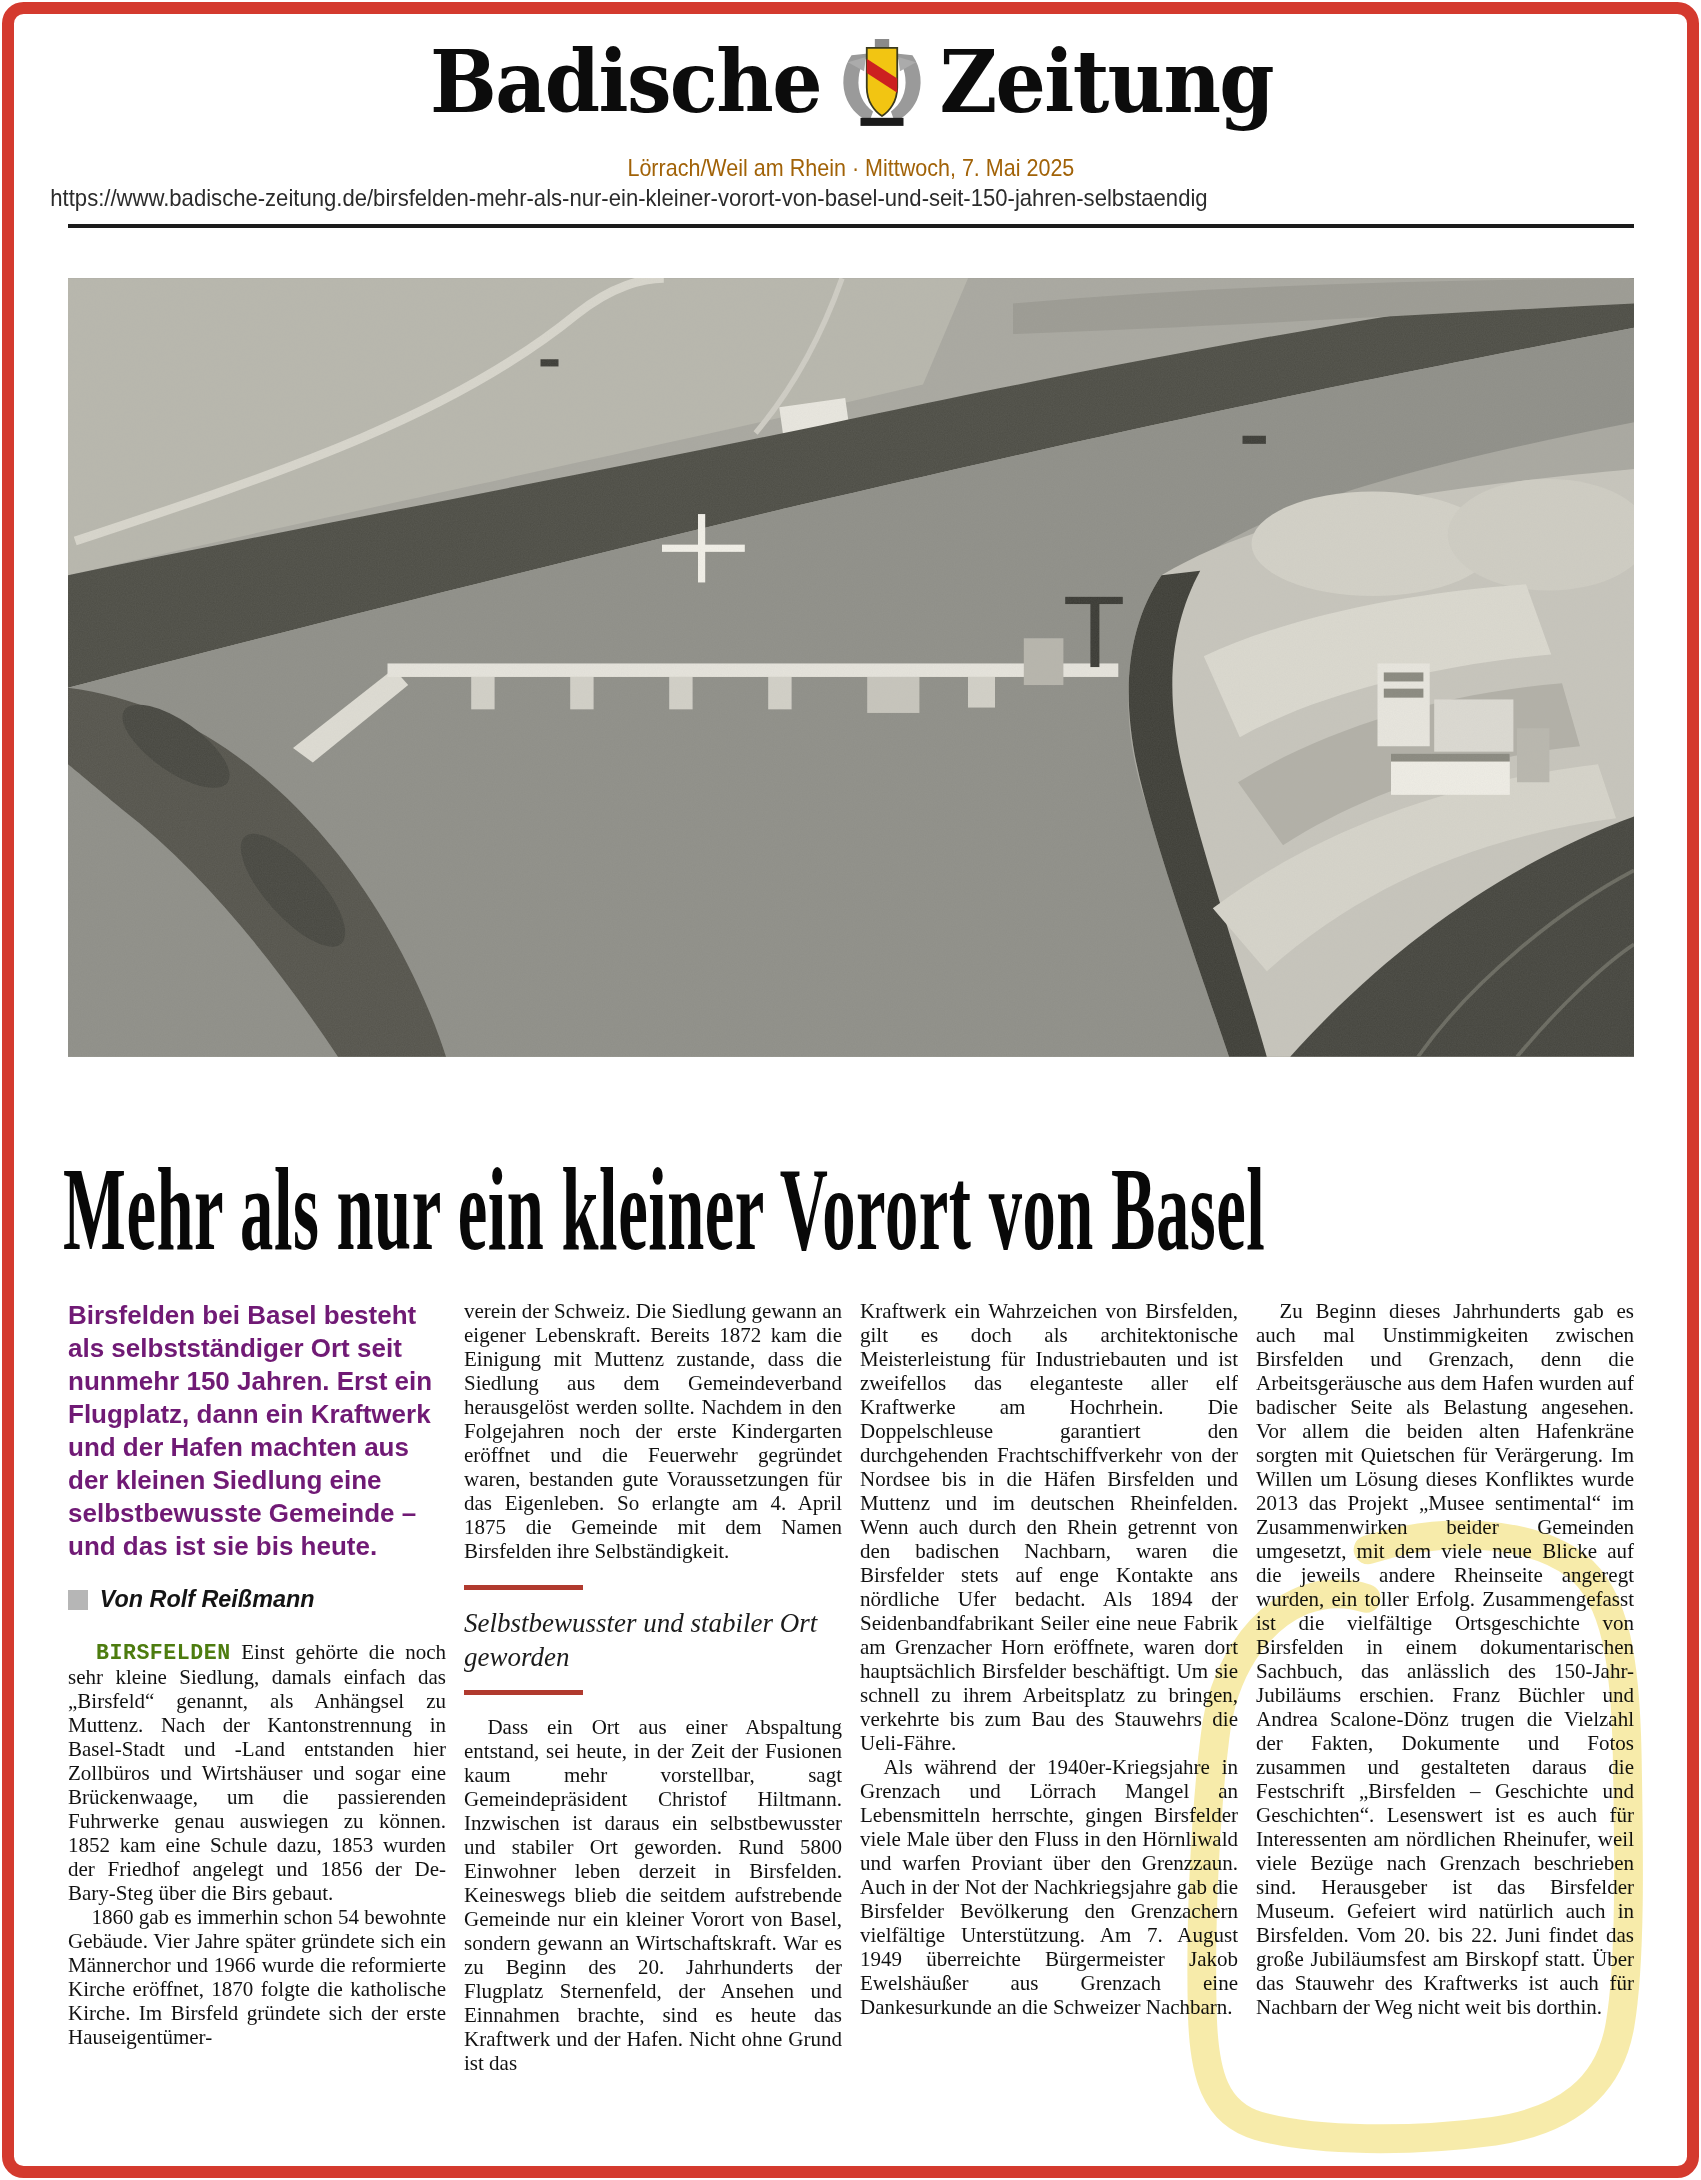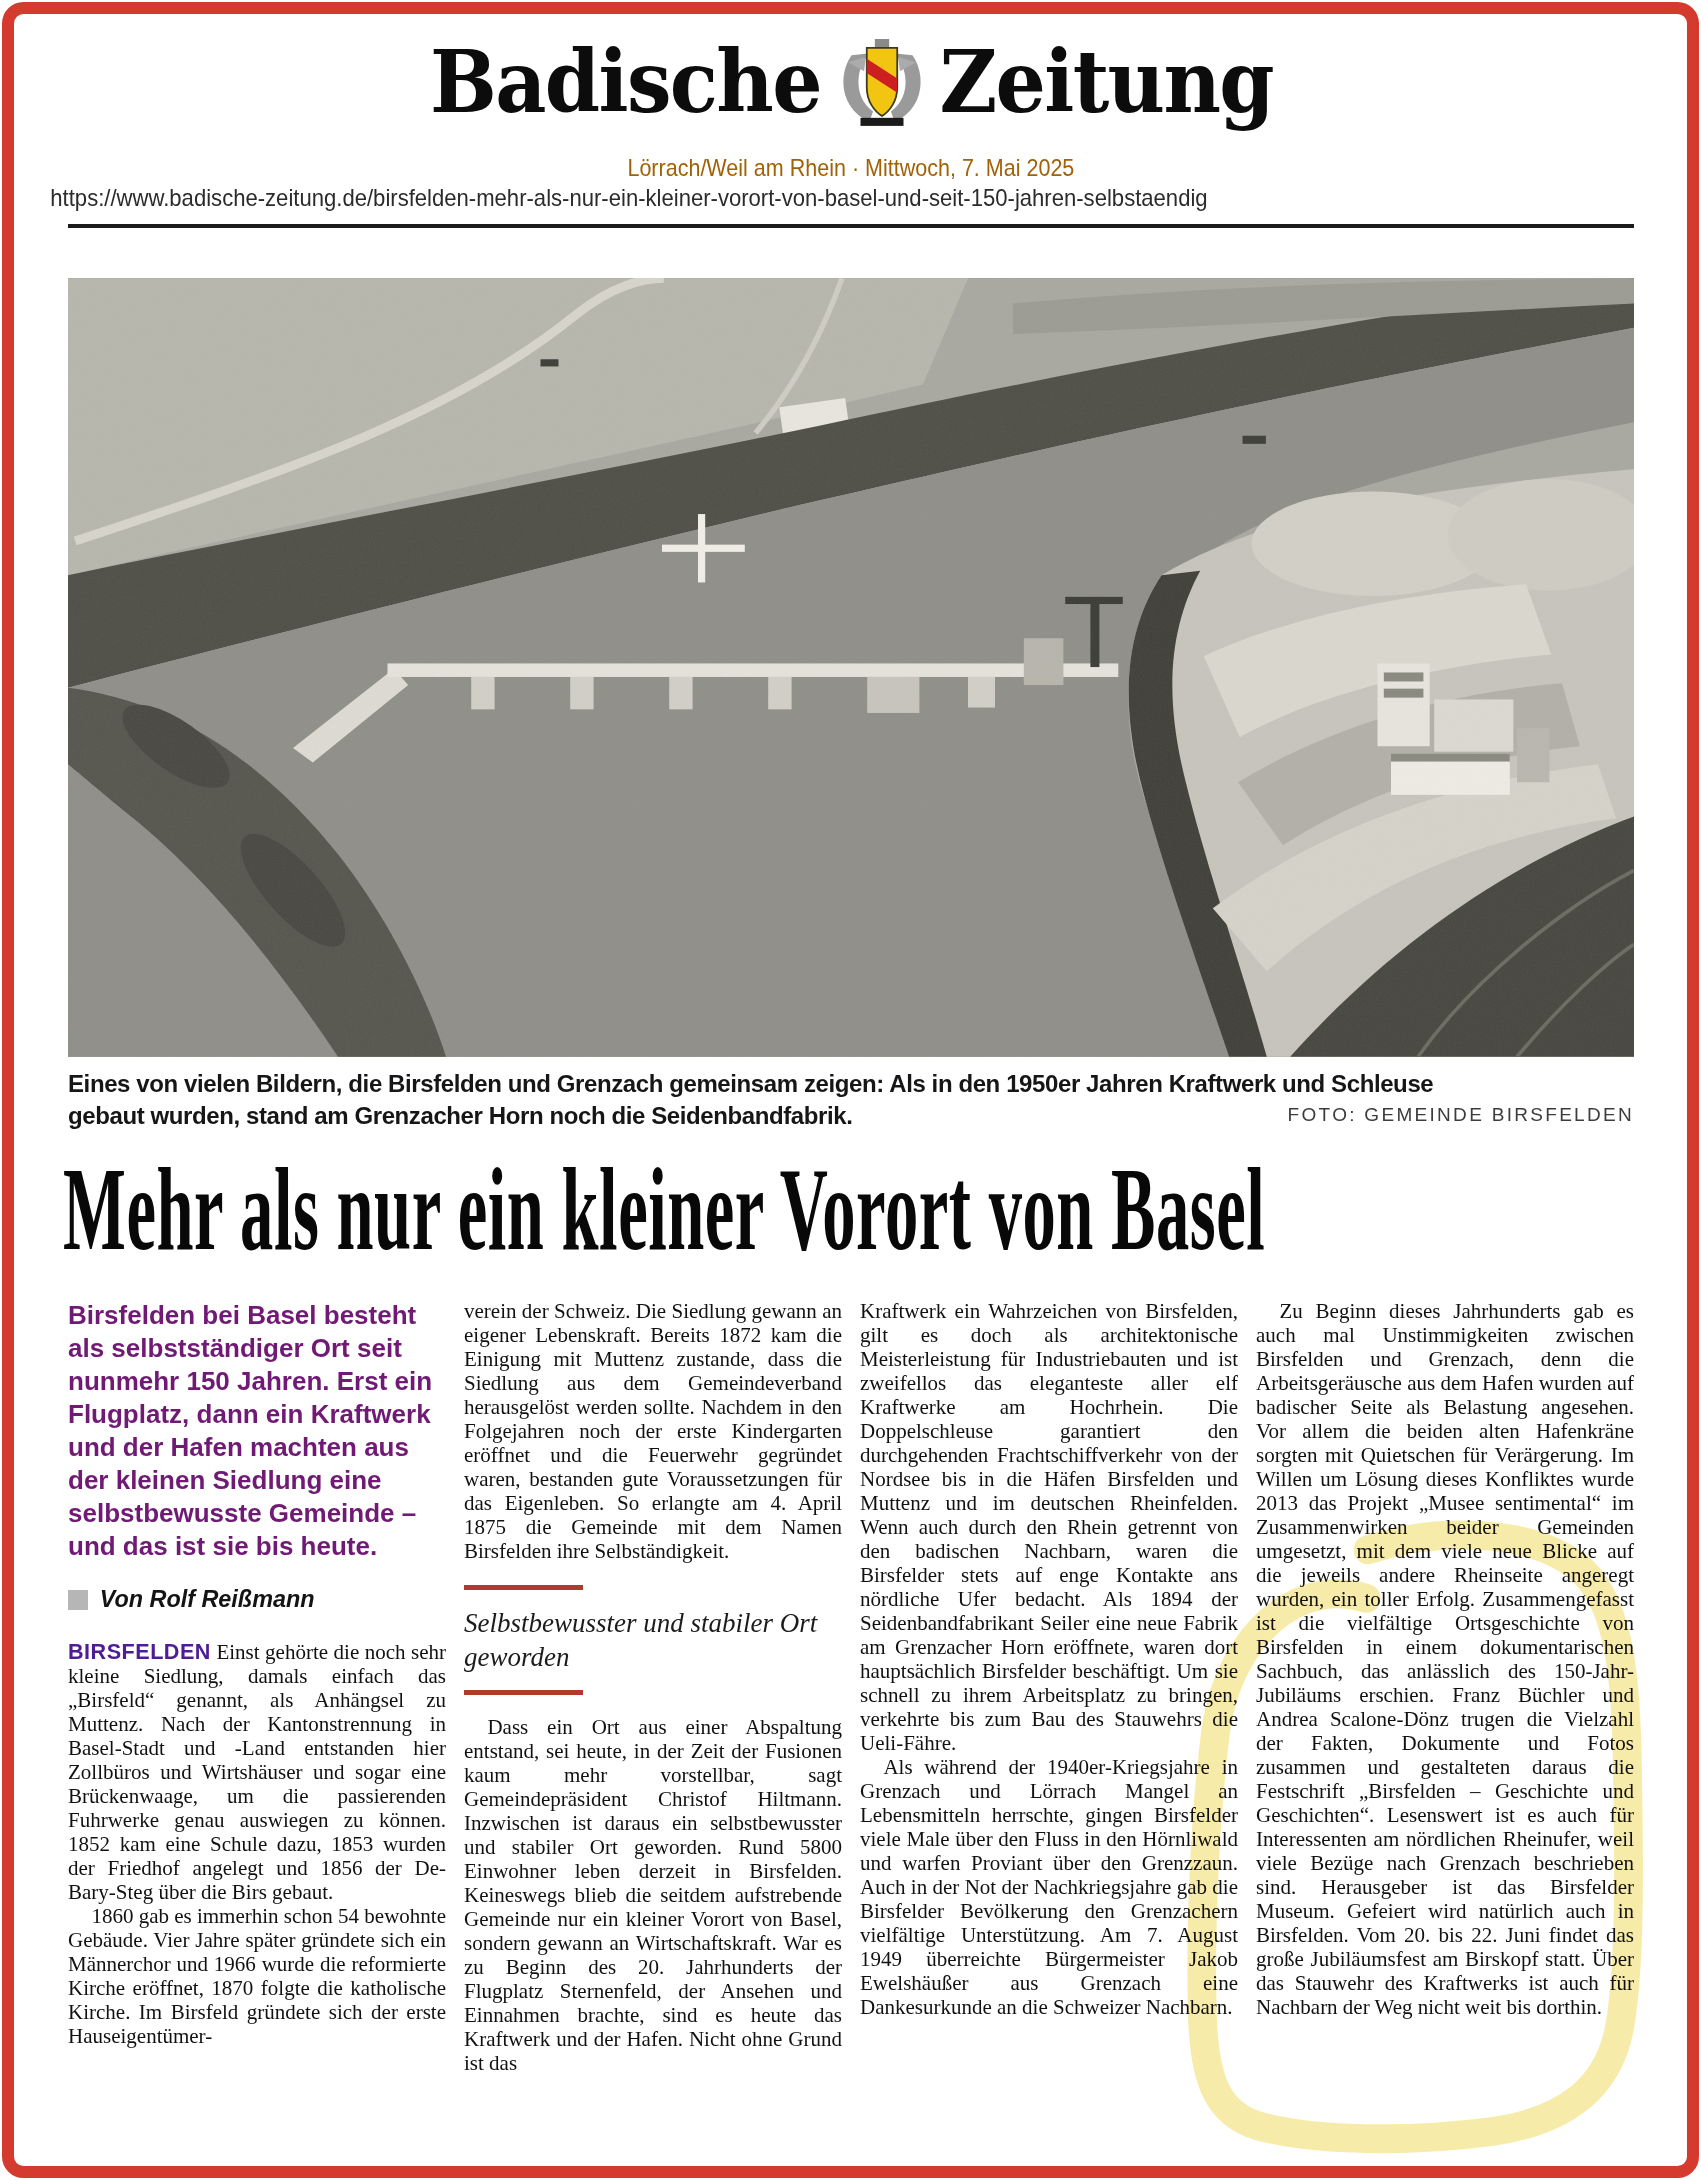--- a/index.html
+++ b/index.html
@@ -36,21 +36,21 @@
   .columns{position:absolute;left:68px;top:1299px;width:1566px;height:862px;display:flex;gap:18px;z-index:2;}
   .col{width:378px;height:862px;overflow:hidden;}
   .lead{font-family:"Liberation Sans",sans-serif;font-weight:700;font-size:26px;line-height:33px;
         color:#701a75;margin:0 0 23.4px 0;}
   .byline{display:flex;align-items:center;gap:11.7px;margin:7px 0 27px 0;
           font-family:"Liberation Sans",sans-serif;font-style:italic;font-weight:700;font-size:23.4px;color:#141414;}
   .byline-square{width:20px;height:20px;background:#b6b6b6;flex:0 0 auto;}
   .article-text p{margin:0;font-size:21px;line-height:24px;text-align:justify;}
   .article-text p + p{text-indent:23.4px;}
   .article-text p.indent{text-indent:23.4px;}
-  .loc-tag{font-family:Liberation Sans, sans-serif;font-weight:700;font-size:21.6px;color:#4c1d95;letter-spacing:0.5px;}
+  .loc-tag{font-family:Liberation Mono, monospace;font-weight:700;font-size:21.6px;color:#4d7c0f;letter-spacing:0.5px;margin-left:28px;}
   .subhead-block{margin:21.6px 0 20px 0;}
   .subhead-rule{width:119px;height:5.4px;background:#b03a2e;}
   .subhead{font-style:italic;font-size:27px;line-height:34px;color:#1c1c1c;margin:16px 0;font-family:"Liberation Serif",serif;}
 
   
   .highlight-overlay{position:absolute;left:990px;top:1458px;width:711px;height:720px;z-index:5;
                      pointer-events:none;mix-blend-mode:multiply;}
 </style>
 </head>
 <body>
@@ -135,24 +135,20 @@
       <rect x="660" y="296" width="92" height="8" fill="#f2f0e8"></rect>
       <rect x="700" y="262" width="8" height="76" fill="#f2f0e8"></rect>
 
       <rect x="1305" y="175" width="26" height="9" fill="#3c3c36"></rect>
       <rect x="525" y="90" width="20" height="8" fill="#3c3c36"></rect>
 
       <rect width="1740" height="865" filter="url(#grain)" opacity="0.22"></rect>
     </svg>
   </div>
 
-  <div class="caption-wrap">
-    <p class="caption">Eines von vielen Bildern, die Birsfelden und Grenzach gemeinsam zeigen: Als in den 1950er Jahren Kraftwerk und Schleuse gebaut wurden, stand am Grenzacher Horn noch die Seidenbandfabrik.</p>
-    <span class="credit">FOTO: GEMEINDE BIRSFELDEN</span>
-  </div>
 
   <h1 class="headline">Mehr als nur ein kleiner Vorort von Basel</h1>
 
   <div class="columns">
     <div class="col">
       <p class="lead">Birsfelden bei Basel besteht als selbstständiger Ort seit nunmehr 150 Jahren. Erst ein Flugplatz, dann ein Kraftwerk und der Hafen machten aus der kleinen Siedlung eine selbstbewusste Gemeinde – und das ist sie bis heute.</p>
       <div class="byline">
         <span class="byline-square"></span>
         <span>Von Rolf Reißmann</span>
       </div>

